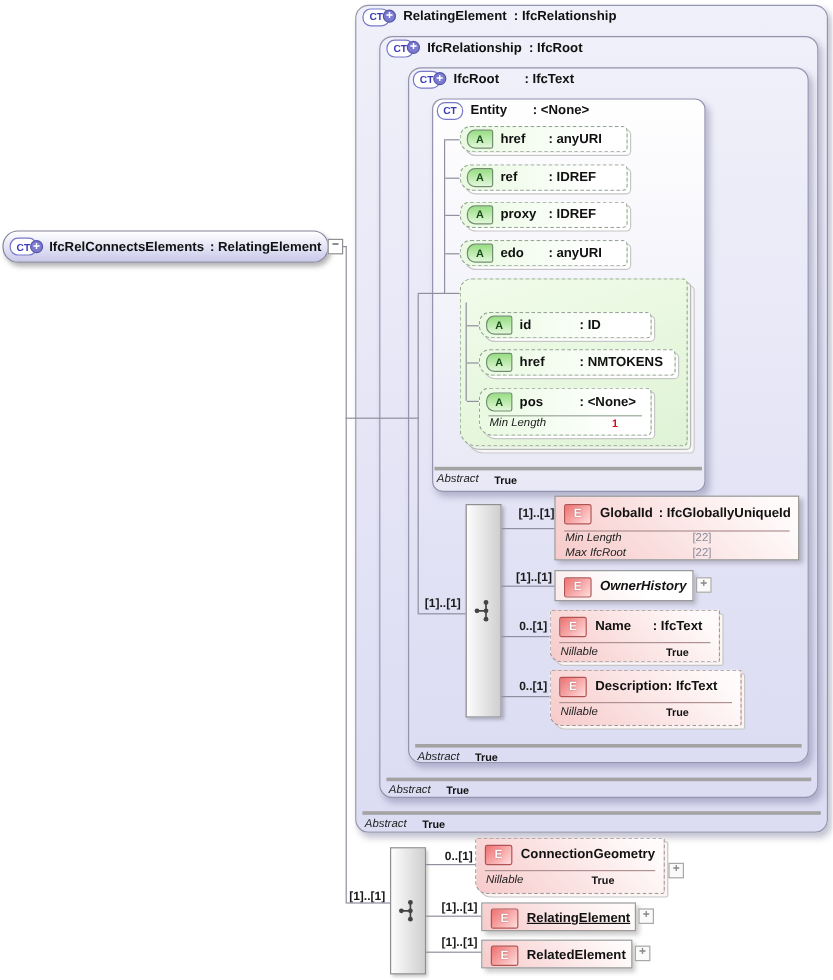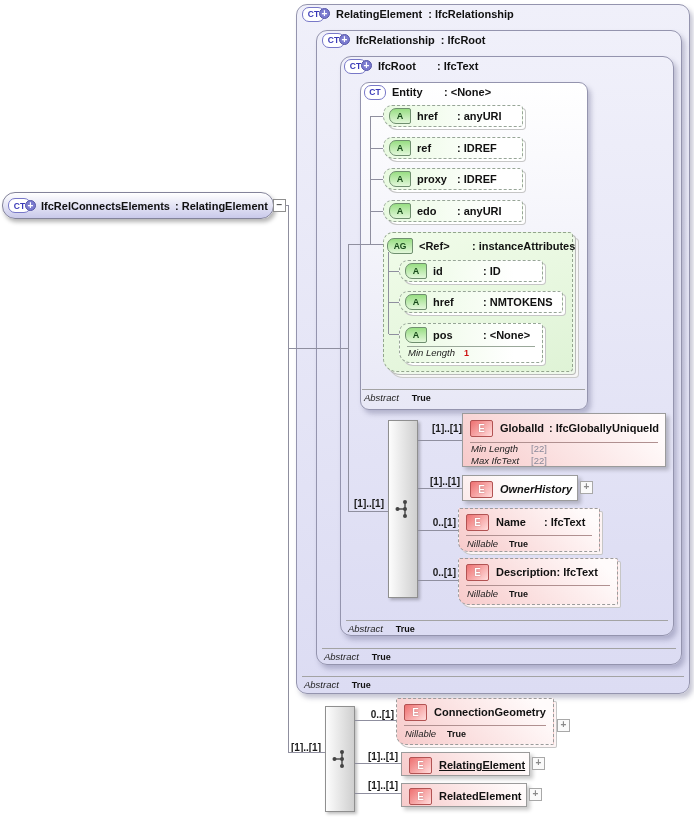--- a/index.html
+++ b/index.html
@@ -24,21 +24,21 @@
            width:28px;height:14px;}
   .ct-rect{display:inline-flex;align-items:center;justify-content:center;width:21px;height:13px;
            background:#ffffff;border:1.5px solid #7878c8;border-radius:7px;
            color:#3a3ab8;font-weight:bold;font-size:8.5px;}
   .ct-plus{position:absolute;right:0;top:1px;width:11px;height:11px;border-radius:50%;
            background:#7b7bd0;border:1px solid #5555a8;color:#fff;font-size:10px;line-height:10px;
            text-align:center;font-weight:bold;box-sizing:border-box;}
   .ct-icon.noplus{width:22px;}
 
   
-  .abstract{position:absolute;border-top:1px solid #a3a3a3;display:flex;gap:13px;
+  .abstract{position:absolute;border-top:3px solid #a3a3a3;display:flex;gap:13px;
             padding:2px 0 0 2px;font-size:9.5px;}
   .ab-label{font-style:italic;color:#222;}
   .ab-value{font-weight:bold;font-size:9px;color:#111;padding-top:1px;}
 
   
   .attr-box{position:absolute;box-sizing:border-box;height:22px;display:flex;align-items:center;
             padding-left:5px;border:1px dashed #97a597;border-radius:9px 4px 4px 11px;
             background:linear-gradient(90deg,#e9fae1 0%,#ffffff 80%);
             box-shadow:3px 3px 0 -1px #ffffff,3px 3px 0 0 #c6c6c6;}
   .attr-box.tall{display:block;padding-left:0;}
@@ -68,21 +68,21 @@
   .e-icon{display:inline-flex;align-items:center;justify-content:center;width:21px;height:15px;
           border:1px solid #b25353;border-radius:2px;
           background:linear-gradient(135deg,#ee7070 0%,#ffd8d8 95%);
           color:#ffffff;font-weight:bold;font-size:10px;text-shadow:0 0 1px #993333;}
   .el-name{font-weight:bold;margin-left:7px;min-width:48px;white-space:pre;}
   .el-type{font-weight:bold;white-space:pre;}
 
   
   .fsep{border-top:1px solid #b09090;margin:0 7px;}
   .fsep.green{border-top-color:#9aa89a;}
-  .facet-row{display:flex;padding:1px 0 0 8px;font-size:9.5px;line-height:10.5px;}
+  .facet-row{display:flex;padding:1px 0 0 8px;font-size:9.5px;line-height:10.5px;gap:46px;}
   .f-label{font-style:italic;width:60px;color:#222;}
   .f-label.w42{width:42px;}
   .f-val{font-weight:bold;color:#111;font-size:9px;}
   .f-val.grey{color:#8a8a9a;font-weight:normal;font-size:9.5px;}
   .f-val.red{color:#cc1111;}
 
   
   .seq-bar{position:absolute;box-sizing:border-box;border:1px solid #8f8f8f;
            background:linear-gradient(90deg,#fdfdfd 0%,#cfcfcf 100%);
            box-shadow:2px 2px 3px rgba(0,0,0,.25);
@@ -178,25 +178,20 @@
     <span class="attr-name">proxy</span>
     <span class="attr-type">: IDREF</span>
   </div>
   <div class="attr-box" style="left:383px;top:200px;width:140px;">
     <span class="a-icon">A</span>
     <span class="attr-name">edo</span>
     <span class="attr-type">: anyURI</span>
   </div>
 
   <div class="ag-box" style="left:383px;top:232px;width:190px;height:140px;"></div>
-  <div class="hdr" style="left:387px;top:238px;">
-    <span class="a-icon ag-icon">AG</span>
-    <span class="hdr-name" style="min-width:47px;">&lt;Ref&gt;</span>
-    <span class="hdr-type">: instanceAttributes</span>
-  </div>
   <div class="attr-box" style="left:399px;top:260px;width:144px;">
     <span class="a-icon">A</span>
     <span class="attr-name w50">id</span>
     <span class="attr-type">: ID</span>
   </div>
   <div class="attr-box" style="left:399px;top:291px;width:164px;">
     <span class="a-icon">A</span>
     <span class="attr-name w50">href</span>
     <span class="attr-type">: NMTOKENS</span>
   </div>
@@ -231,21 +226,21 @@
       <span class="e-icon">E</span>
       <span class="el-name" style="min-width:49px;">GlobalId</span>
       <span class="el-type">: IfcGloballyUniqueId</span>
     </div>
     <div class="fsep"></div>
     <div class="facet-row">
       <span class="f-label">Min Length</span>
       <span class="f-val grey">[22]</span>
     </div>
     <div class="facet-row">
-      <span class="f-label">Max IfcText</span>
+      <span class="f-label">Max IfcRoot</span>
       <span class="f-val grey">[22]</span>
     </div>
   </div>
 
   <div class="card" style="left:424px;top:476px;">[1]..[1]</div>
   <div class="el-box plain" style="left:462px;top:475px;width:116px;height:26px;">
     <div class="el-row">
       <span class="e-icon">E</span>
       <span class="el-name" style="min-width:0;font-style:italic;">OwnerHistory</span>
     </div>

